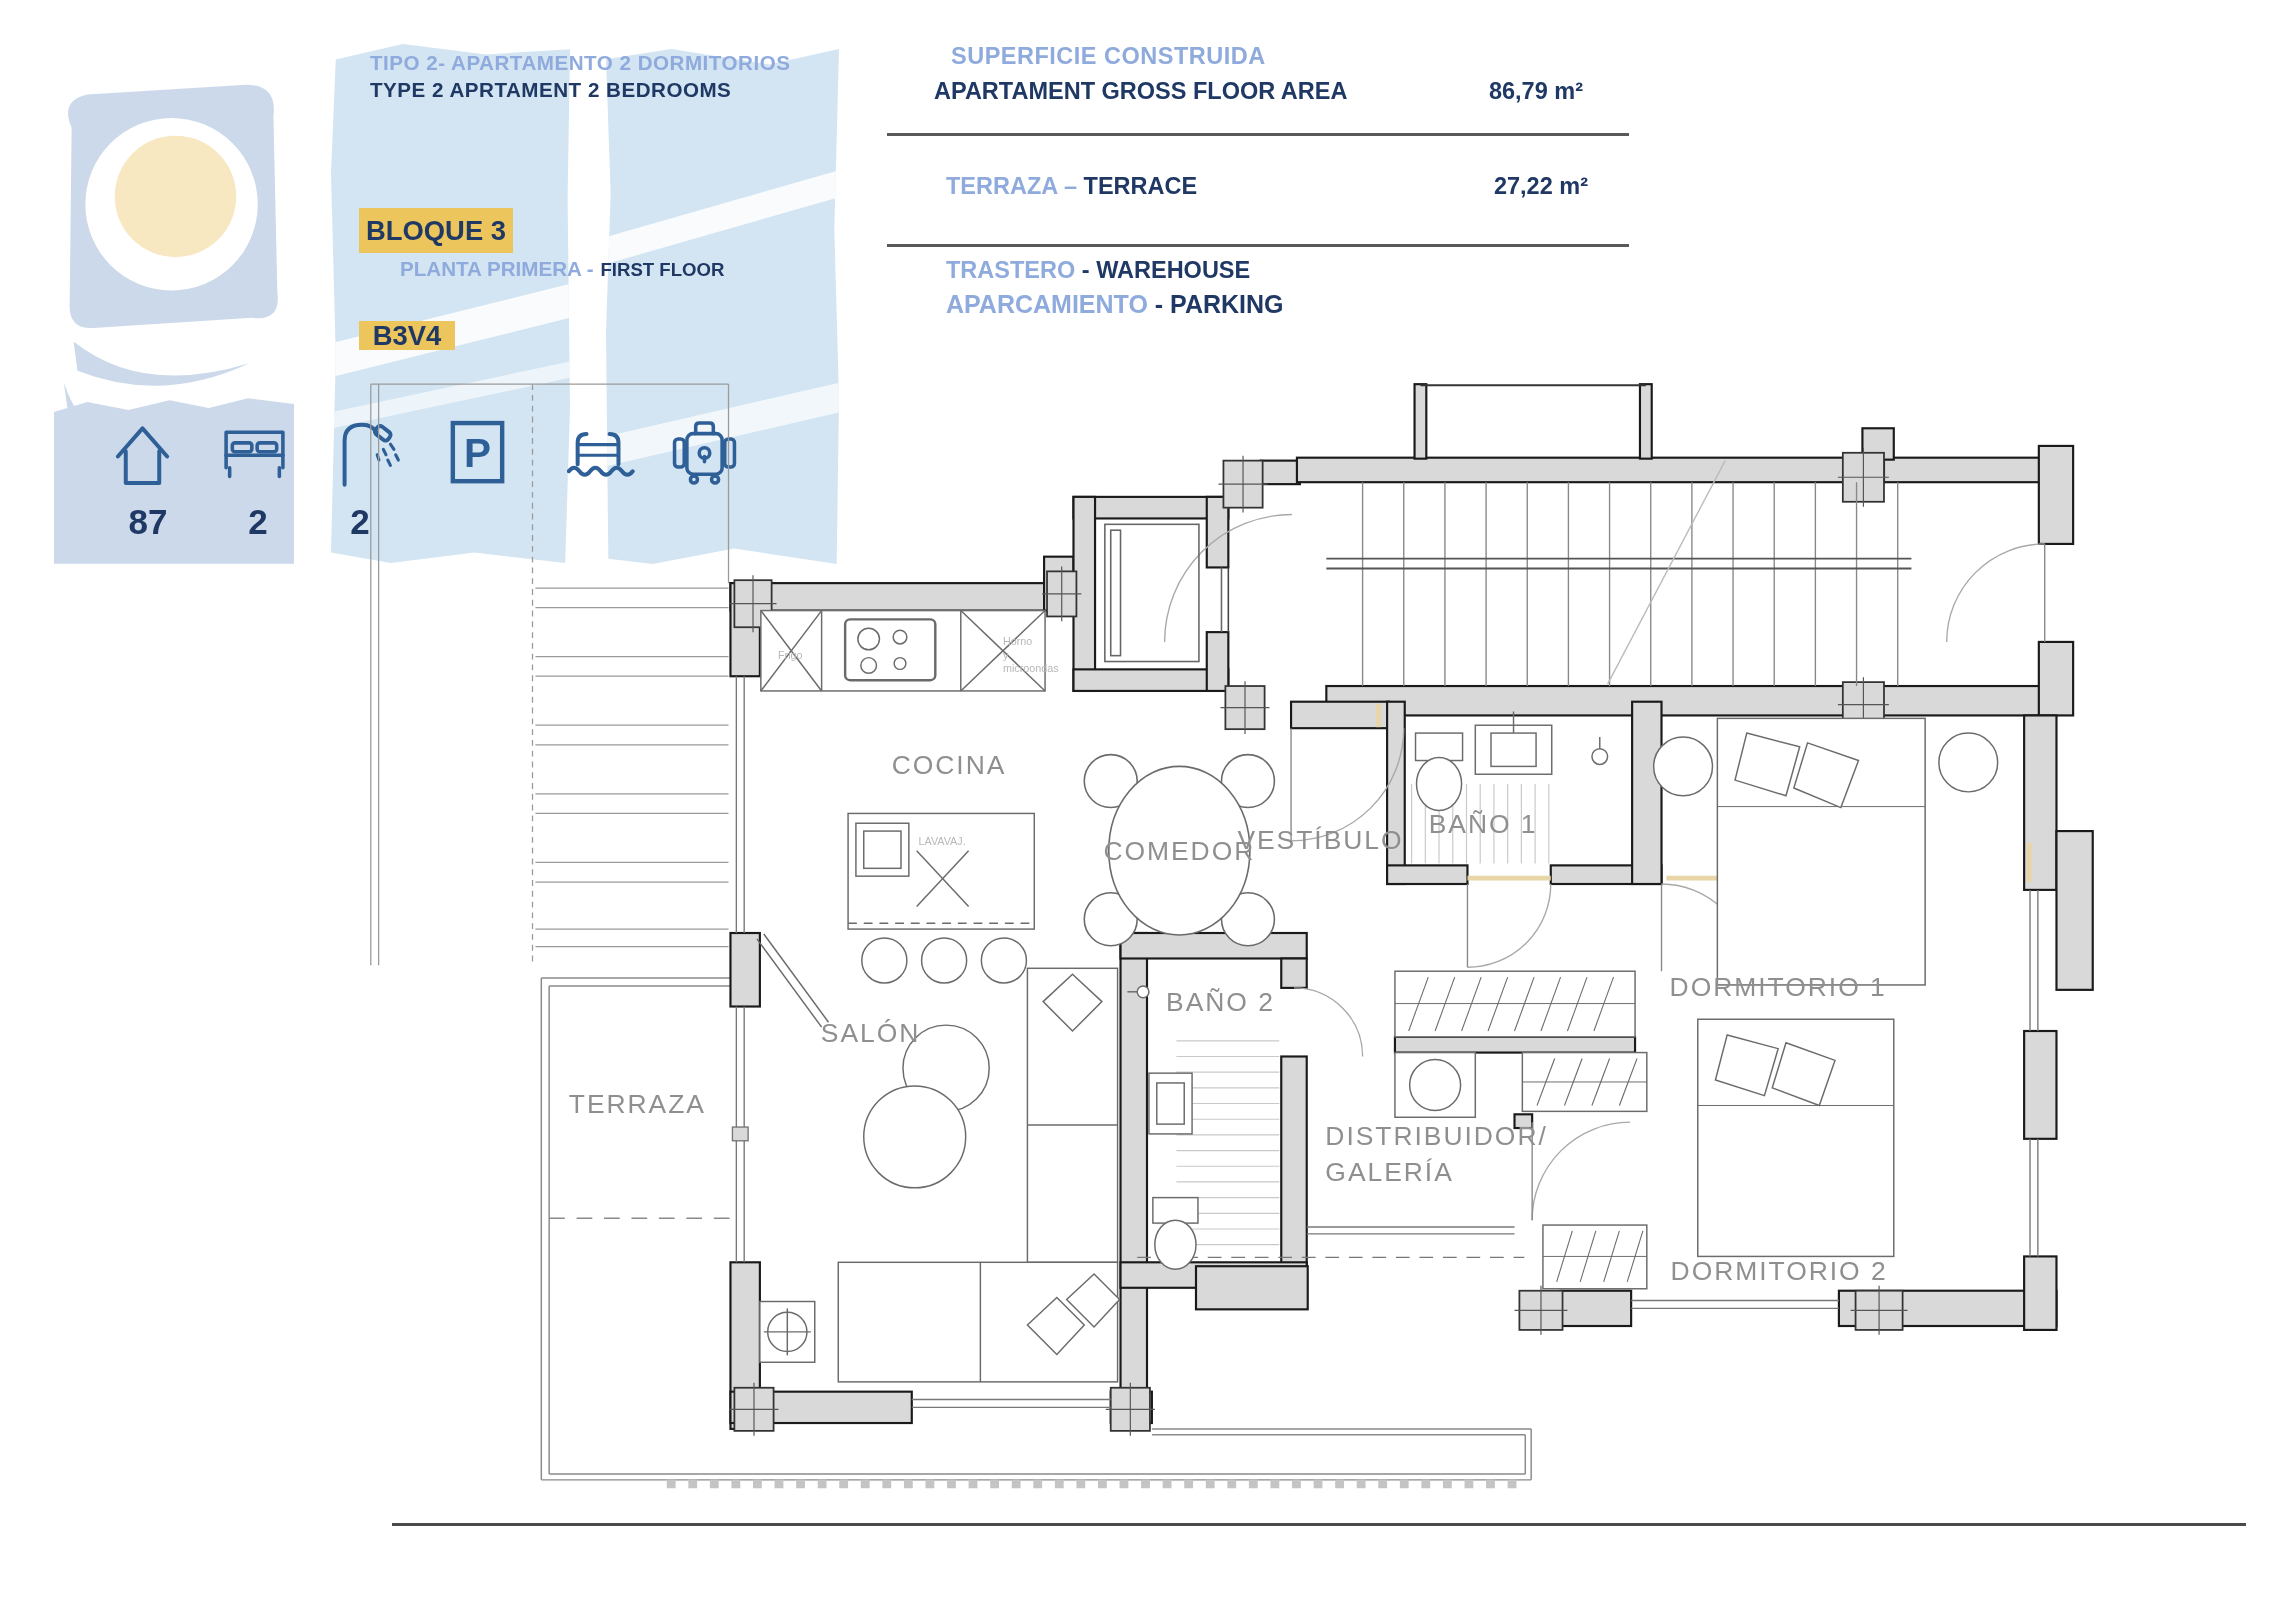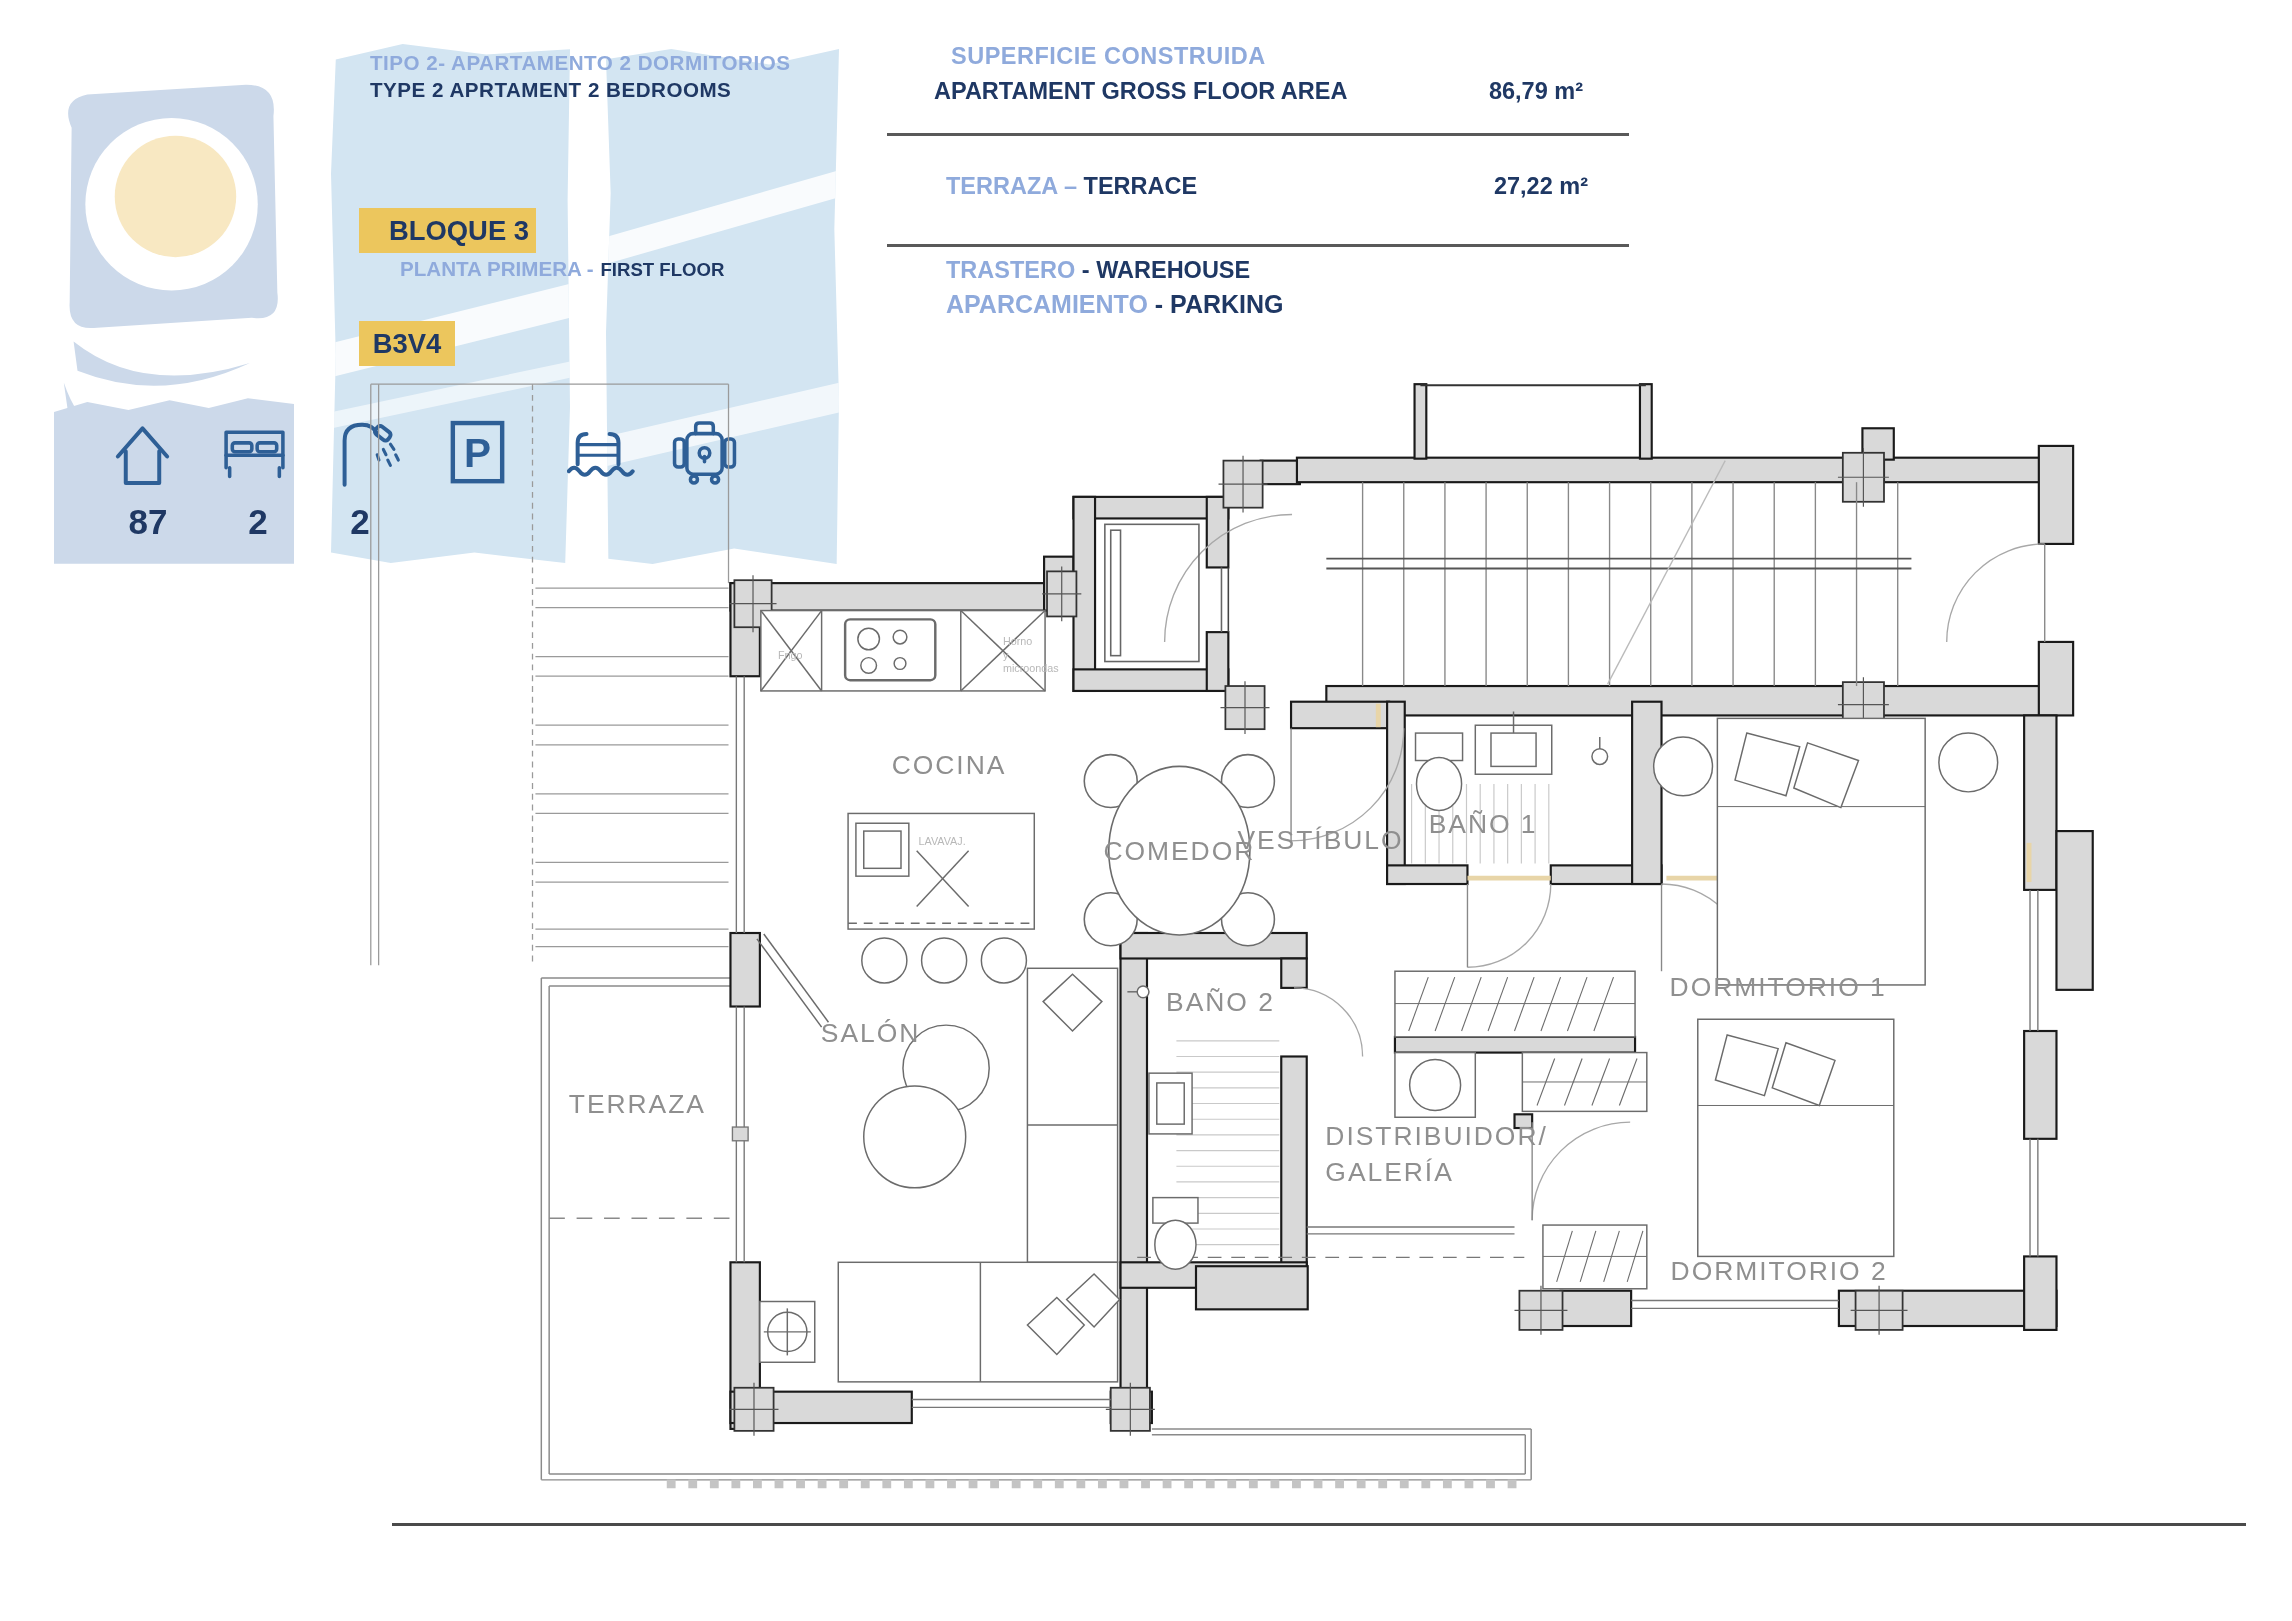--- a/index.html
+++ b/index.html
@@ -46,26 +46,26 @@
   </div>
   <div class="panel" style="left:606px;top:49px;width:233px;height:515px;
        clip-path:polygon(0% 2%,28% 0%,70% 3%,100% 0%,98% 35%,100% 68%,99% 100%,55% 97%,20% 100%,1% 99%,0% 55%,2% 28%);">
     <div class="streak" style="left:-10%;top:30%;width:120%;height:25.5px;transform:rotate(-16deg);"></div>
     <div class="streak" style="left:-10%;top:70%;width:120%;height:29px;transform:rotate(-13deg);opacity:.7;"></div>
   </div>
 
   <div class="abs t-light" style="left:370px;top:51px;font-size:20.6px;letter-spacing:0.5px;">TIPO 2- APARTAMENTO 2 DORMITORIOS</div>
   <div class="abs t-dark" style="left:370px;top:78px;font-size:20.6px;letter-spacing:0.5px;">TYPE 2 APRTAMENT 2 BEDROOMS</div>
 
-  <div class="badge" style="left:359px;top:208px;width:154px;height:45px;padding-left:23px;">BLOQUE 3</div>
+  <div class="badge" style="left:359px;top:208px;width:154px;height:45px;">BLOQUE 3</div>
   <div class="abs" style="left:400px;top:257px;font-size:20.6px;white-space:nowrap;">
     <span class="t-light">PLANTA PRIMERA -</span>
     <span class="t-dark" style="font-size:18.6px;margin-left:1px;">FIRST FLOOR</span>
   </div>
-  <div class="badge" style="left:359px;top:321px;width:96px;height:45px;">B3V4</div>
+  <div class="badge" style="left:359px;top:321px;width:96px;height:29px;">B3V4</div>
 
   <svg class="abs" style="left:107px;top:416px;" width="71" height="74" viewBox="0 0 80 84">
     <g fill="none" stroke="var(--icon-blue)" stroke-width="4.5" stroke-linecap="round" stroke-linejoin="round">
       <path d="M12,46 L40,14 L68,46"></path>
         <path d="M21,40 V76 H59 V40"></path>
     </g>
   </svg>
   <div class="feat-num" style="left:148px;top:502px;">87</div>
 
   <svg class="abs" style="left:219px;top:421px;" width="71" height="65" viewBox="0 0 80 72">

